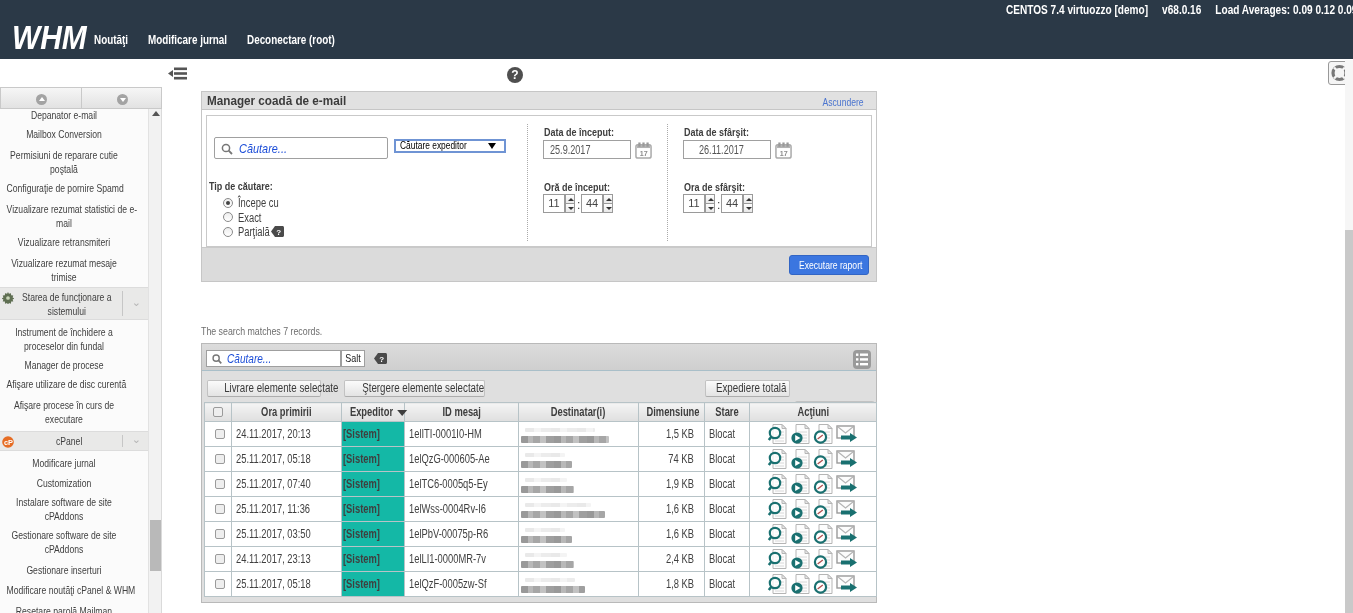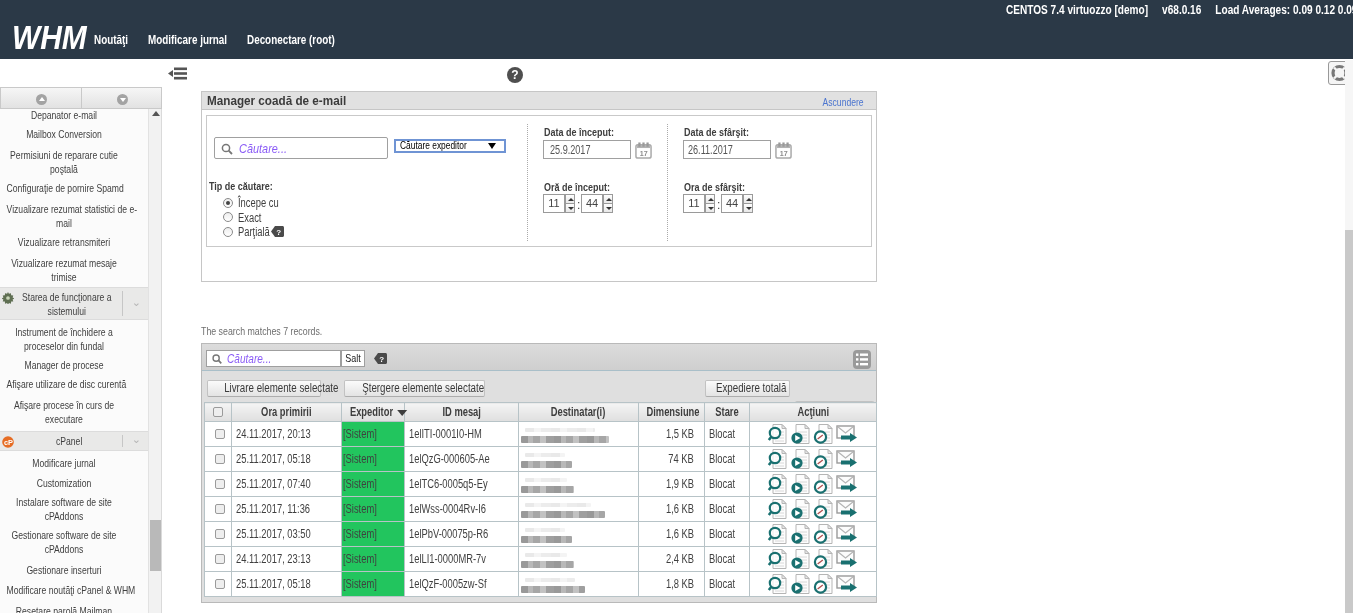--- a/index.html
+++ b/index.html
@@ -51,21 +51,21 @@
 #phead { position:absolute; left:0; top:0; right:0; height:18px; background:#e1e1e1; border-bottom:1px solid #c6c6c6; font-size:13px; font-weight:bold; color:#3b3b3b; line-height:18px; padding-left:5px; }
 #phead .t { display:inline-block; transform:scaleX(0.9); transform-origin:0 50%; white-space:nowrap; }
 #phide { position:absolute; right:12px; top:1px; font-size:11px; font-weight:normal; color:#4a74cf; }
 #formbox { position:absolute; left:4px; top:23px; width:666px; height:132px; border:1px solid #c9c9c9; background:#fff; }
 #pfoot { position:absolute; left:0; bottom:0; right:0; height:34px; background:#dbdbdb; border-top:1px solid #c9c9c9; }
 #execbtn { position:absolute; right:7px; top:7px; width:80px; height:20px; background:#3b76e0; border:1px solid #3265c4; border-radius:3px; color:#fff; font-size:11px; text-align:center; line-height:18px; }
 
 .inp { position:absolute; background:#fff; border:1px solid #a0a0a0; font-size:13px; color:#555; }
 .lbl { position:absolute; font-size:10px; font-weight:bold; color:#3d3d3d; white-space:nowrap; transform:scaleX(0.9); transform-origin:0 0; }
 .dsep { position:absolute; width:0; border-left:1px dotted #aaa; }
-.ph { font-style:italic; color:#8b5cf6; font-size:13px; }
+.ph { font-style:italic; color:#1d4ed8; font-size:13px; }
 
 
 .radio { position:absolute; width:10px; height:10px; border:1px solid #8a8a8a; border-radius:50%; background:linear-gradient(#eee,#fff); }
 .radio.sel:after { content:""; position:absolute; left:2px; top:2px; width:4px; height:4px; border-radius:50%; background:#444; }
 .rlbl { position:absolute; font-size:12px; color:#3f3f3f; white-space:nowrap; transform:scaleX(0.78); transform-origin:0 0; }
 
 
 .tbox { position:absolute; width:22px; height:19px; border:1px solid #9a9a9a; background:#fff; font-size:11px; color:#444; text-align:center; line-height:17px; }
 .spin { position:absolute; width:10px; height:19px; }
 .spin .u, .spin .d { position:absolute; left:0; width:10px; height:9.5px; border:1px solid #9a9a9a; background:linear-gradient(#fdfdfd,#e8e8e8); }
@@ -80,21 +80,21 @@
 #ttool { position:absolute; left:0; top:0; right:0; height:27px; background:linear-gradient(#dcdcdc,#cfcfcf); border-bottom:1px solid #a9bfc9; }
 #tsearch { position:absolute; left:4px; top:6px; width:135px; height:17px; background:#fff; border:1px solid #9f9f9f; }
 #saltbtn { position:absolute; left:139px; top:6px; width:24px; height:17px; background:#fff; border:1px solid #9f9f9f; font-size:11.5px; color:#222; text-align:center; line-height:15px; }
 #listico { position:absolute; right:5px; top:6px; }
 
 .gbtn { position:absolute; top:36px; height:17px; background:linear-gradient(#fbfbfb,#e3e3e3); border:1px solid #c2c2c2; border-bottom-color:#adadad; border-radius:2px; font-size:12.5px; color:#3a3a3a; text-align:center; line-height:14px; white-space:nowrap; }
 
 #grid { position:absolute; left:2px; top:58px; width:672px; border-collapse:collapse; table-layout:fixed; }
 #grid th { background:linear-gradient(#f4f4f4,#dfdfdf); border:1px solid #b7c3c7; font-size:12px; font-weight:bold; color:#3e3e3e; height:19px; text-align:center; padding:0; white-space:nowrap; }
 #grid td { background:#fff; border:1px solid #b7c3c7; font-size:12px; color:#3f3f3f; height:25px; padding:0 0 0 4px; white-space:nowrap; overflow:hidden; }
-#grid td.exp { background:#22c55e; padding-left:1px; }
+#grid td.exp { background:#14b8a6; padding-left:1px;font-weight:bold; }
 #grid td.dim { text-align:right; padding:0 10px 0 0; }
 #grid td.act { padding:0; text-align:center; }
 #grid td.dst { padding:0; }
 .chk { width:10px; height:10px; border:1px solid #9a9a9a; border-radius:2px; background:#eee; margin:0 auto; }
 .blur1 { height:7px; margin:4px 0 0 2px; border-radius:1px;
   background:repeating-linear-gradient(90deg,#999 0 7px,#b8b8b8 7px 12px,#a6a6a6 12px 19px,#c2c2c2 19px 25px,#9f9f9f 25px 33px);
   filter:blur(0.6px); }
 .blur0 { height:4px; margin:3px 0 0 6px; border-radius:1px;
   background:repeating-linear-gradient(90deg,#e9e9e9 0 9px,#f4f4f4 9px 16px,#ececec 16px 26px);
   filter:blur(0.5px); }
@@ -171,20 +171,23 @@
     <div class="it">Resetare parolă Mailman</div>
   </div>
   <div id="sscroll">
       <div class="arr"></div>
       <div class="thumb"></div>
     </div>
 
   <div id="panel">
     <div id="phead"><span class="t">Manager coadă de e-mail</span><span id="phide"><span class="sx" style="transform-origin:100% 50%;">Ascundere</span></span></div>
     <div id="formbox"></div>
+    <div id="pfoot">
+        <div id="execbtn"><span class="sxc">Executare raport</span></div>
+      </div>
   </div>
 
   <div class="inp" style="left:214px; top:137px; width:174px; height:22px; border-radius:2px;">
     <svg style="position:absolute; left:5px; top:4px;" width="14" height="14" viewBox="0 0 14 14">
         <circle cx="6" cy="6" r="3.6" fill="none" stroke="#777" stroke-width="1.5"></circle>
         <line x1="8.7" y1="8.7" x2="12" y2="12" stroke="#777" stroke-width="1.8"></line>
       </svg>
     <span class="ph" style="position:absolute; left:24px; top:3px;"><span class="sx84">Căutare...</span></span>
   </div>
   <div class="abs" style="left:394px; top:139px; width:112px; height:14px; border:2px solid #6f94d4; background:#fff; font-size:10px; color:#000; line-height:9px; padding-left:4px;"><span class="sx84">Căutare expeditor</span>
@@ -198,21 +201,21 @@
   <svg class="abs" style="left:635px; top:142px;" width="17" height="17" viewBox="0 0 18 18">
       <rect x="1" y="3" width="16" height="14" rx="2" fill="#fff" stroke="#ababab" stroke-width="1.6"></rect>
       <rect x="2" y="3" width="14" height="3.4" fill="#b3b3b3"></rect>
       <rect x="3.5" y="0.5" width="2.4" height="4.5" fill="#9a9a9a"></rect>
       <rect x="7.8" y="0.5" width="2.4" height="4.5" fill="#9a9a9a"></rect>
       <rect x="12.1" y="0.5" width="2.4" height="4.5" fill="#9a9a9a"></rect>
       <text x="5" y="14.5" font-size="7.5" font-weight="bold" fill="#8d8d8d" font-family="Liberation Sans">17</text>
     </svg>
 
   <div class="lbl" style="left:684px; top:127px;">Data de sfârşit:</div>
-  <div class="inp" style="left:683px; top:140px; width:88px; height:19px; line-height:17px; padding-left:4px;"><span class="sx" style="transform:scaleX(0.7);">26.11.2017</span></div>
+  <div class="inp" style="left:683px; top:140px; width:88px; height:19px; line-height:17px; padding-left:15px;"><span class="sx" style="transform:scaleX(0.7);">26.11.2017</span></div>
   <svg class="abs" style="left:775px; top:142px;" width="17" height="17" viewBox="0 0 18 18">
       <rect x="1" y="3" width="16" height="14" rx="2" fill="#fff" stroke="#ababab" stroke-width="1.6"></rect>
       <rect x="2" y="3" width="14" height="3.4" fill="#b3b3b3"></rect>
       <rect x="3.5" y="0.5" width="2.4" height="4.5" fill="#9a9a9a"></rect>
       <rect x="7.8" y="0.5" width="2.4" height="4.5" fill="#9a9a9a"></rect>
       <rect x="12.1" y="0.5" width="2.4" height="4.5" fill="#9a9a9a"></rect>
       <text x="5" y="14.5" font-size="7.5" font-weight="bold" fill="#8d8d8d" font-family="Liberation Sans">17</text>
     </svg>
 
   <div class="lbl" style="left:209px; top:181px;">Tip de căutare:</div>

